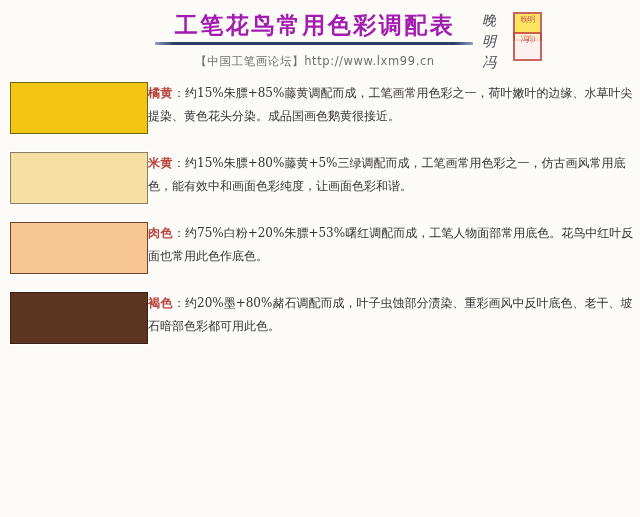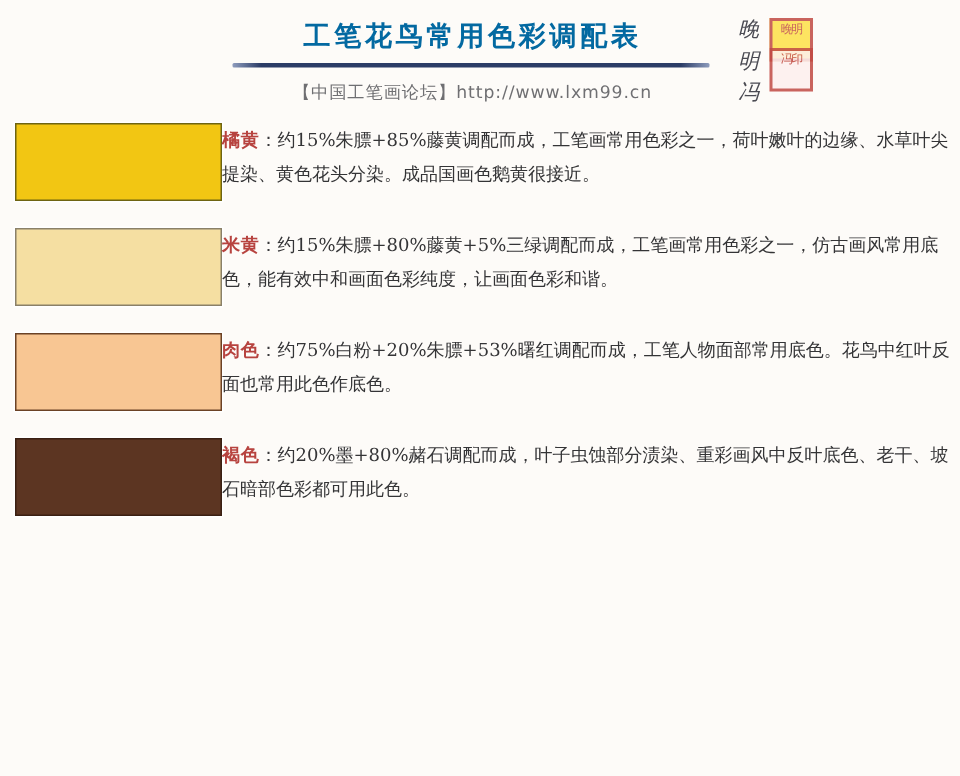--- a/index.html
+++ b/index.html
@@ -23,23 +23,23 @@
     width: 640px;
   }
   .title-block {
     position: absolute;
     left: 155px;
     top: 10px;
     width: 320px;
     text-align: center;
   }
   .main-title {
-    font-size: 18px;
+    font-size: 23px;
     font-weight: bold;
-    color: #0369a1;
+    color: #a21caf;
     letter-spacing: 2.5px;
     line-height: 30px;
     white-space: nowrap;
   }
   .title-rule {
     margin-top: 2px;
     height: 3px;
     width: 318px;
     background: linear-gradient(to right, #8e9cbd 0%, #2b3c66 6%, #2b3c66 94%, #8e9cbd 100%);
     border-radius: 1px;
@@ -61,21 +61,21 @@
     height: 72px;
   }
   .signature {
     position: absolute;
     left: 0px;
     top: 2px;
     width: 24px;
     font-size: 14px;
     line-height: 21px;
     color: #4a4a52;
-    text-align: right;
+    text-align: left;
     font-family: "DejaVu Serif", "Liberation Serif", serif;
     font-style: italic;
   }
   .stamp {
     position: absolute;
     left: 31px;
     width: 29px;
     height: 29px;
     border: 2px solid #c14a44;
     color: #c14a44;

